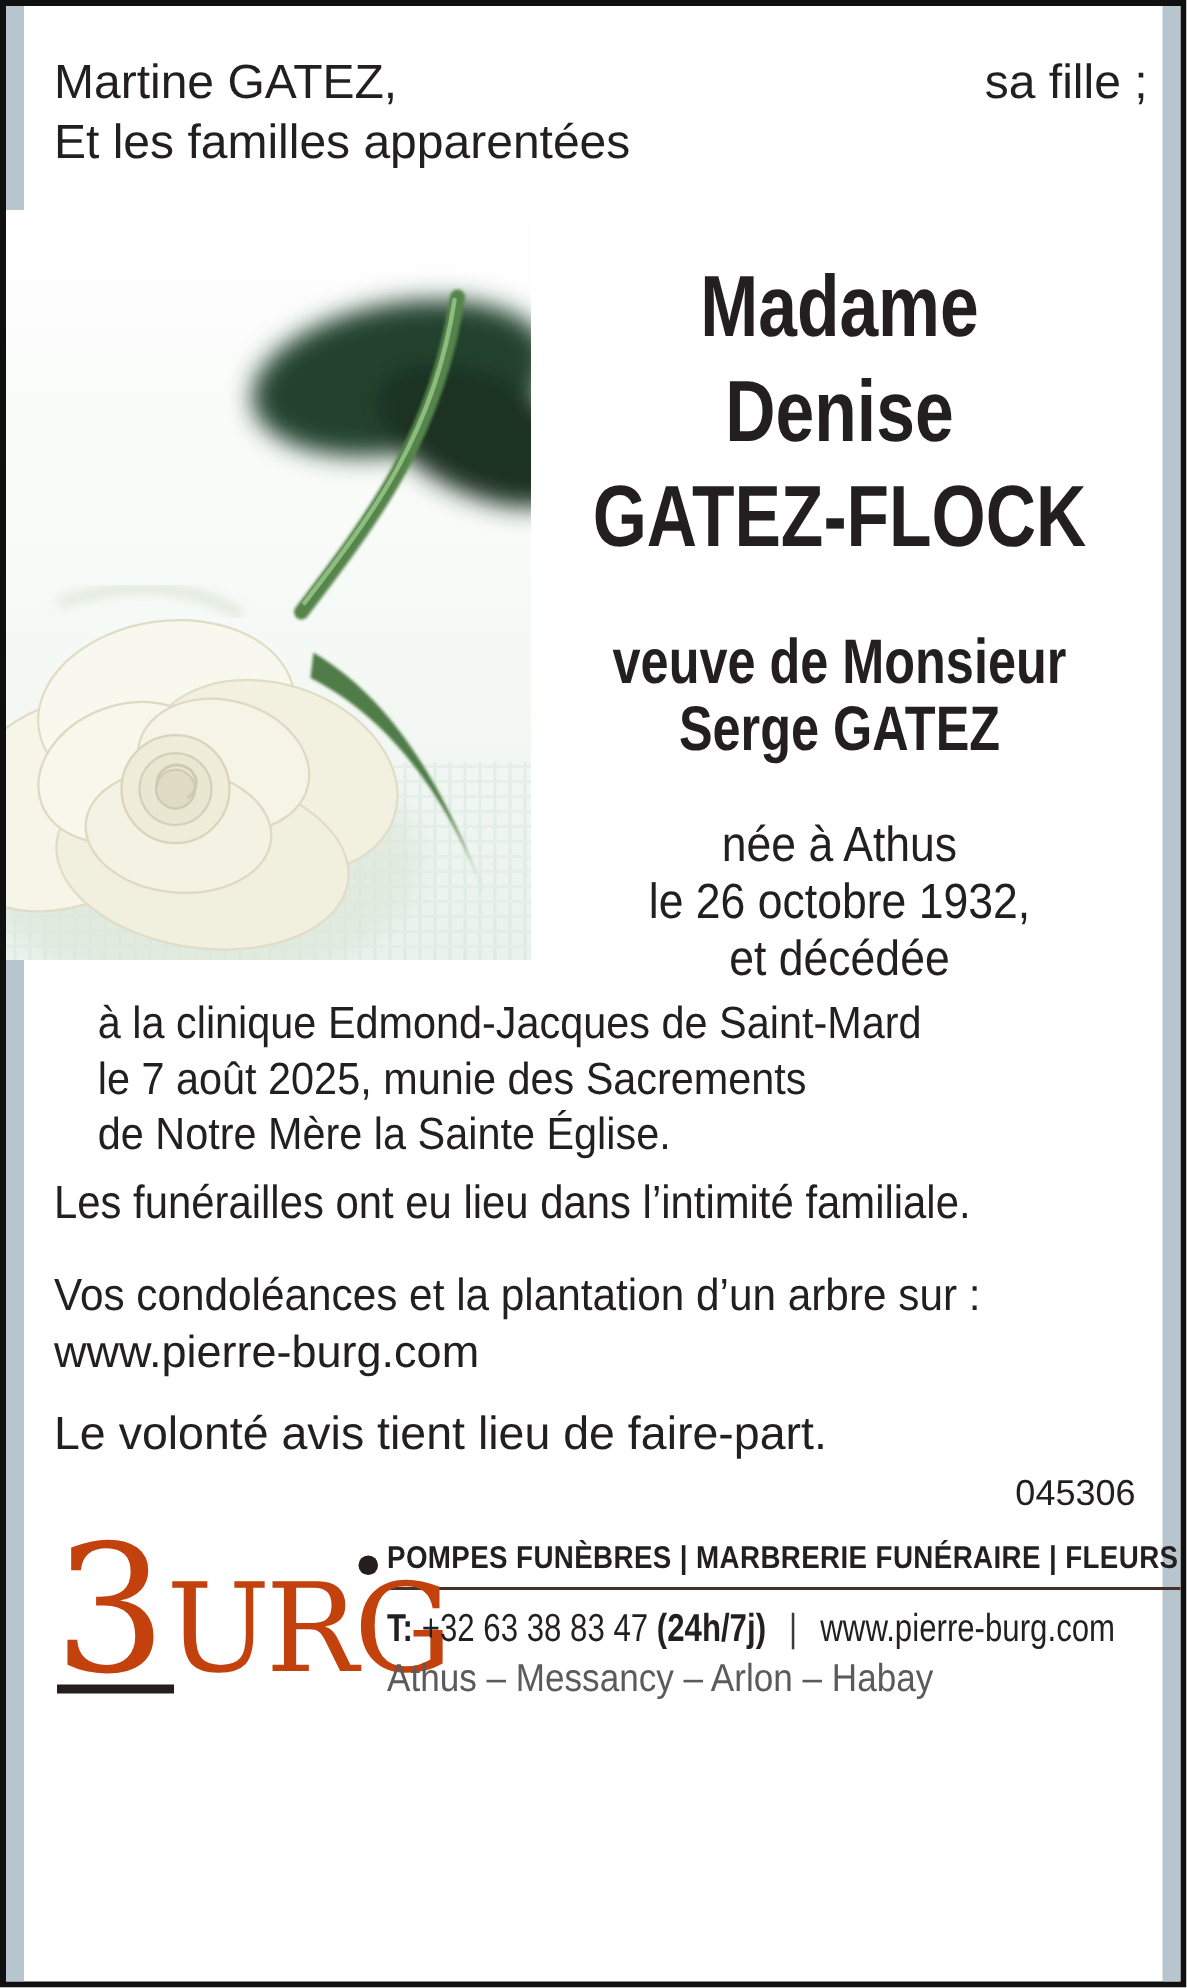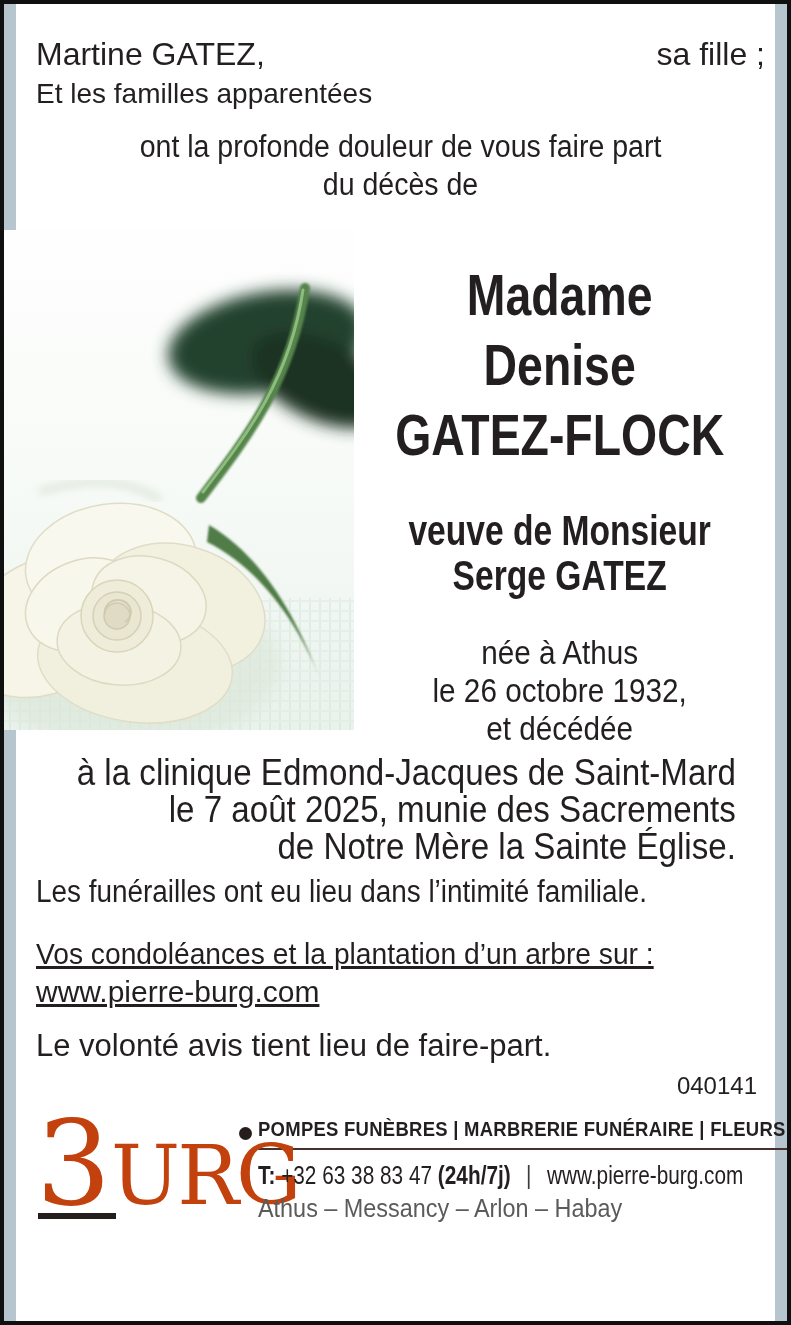--- a/index.html
+++ b/index.html
@@ -13,43 +13,43 @@
     color: #231f20;
     overflow: hidden;
   }
   .stripe { position:absolute; top:0; bottom:0; width:12px; background:#b7c5cf; z-index:1; }
   .stripe.left { left:0; } .stripe.right { right:0; }
   .content { position:relative; z-index:2; margin:0 12px; padding:30px 10px 0 20px; }
 
   
   .hdr-row { display:flex; justify-content:space-between; align-items:baseline; font-size:32px; line-height:40px; }
   .relation { }
-  .families { font-size:28px; line-height:40px; }
+  .families { font-size:32px; line-height:40px; }
   .intro { text-align:center; font-size:31px; line-height:38px; margin-top:14px; }
   .intro .iline { transform: scaleX(0.92); transform-origin: 50% 50%; }
 
   
   .mid { display:flex; margin-top:26px;justify-content:flex-end; }
   .photo { width:385px; height:500px; flex:0 0 385px; }
   .photo svg { display:block; }
   .namecol { flex:1; text-align:center; padding-top:30px; }
   .name-line { font-weight:bold; font-size:58px; line-height:70px; transform:scaleX(0.80); transform-origin:50% 50%; white-space:nowrap; }
   .widow { margin-top:38px; }
   .widow-line { font-weight:bold; font-size:42px; line-height:45px; transform:scaleX(0.80); transform-origin:50% 50%; white-space:nowrap; }
   .born { margin-top:36px; }
   .born-line { font-size:33px; line-height:38px; transform:scaleX(0.90); transform-origin:50% 50%; white-space:nowrap; }
 
   
-  .death { text-align:right; font-size:36px; line-height:37px; margin-top:6px; }
+  .death { text-align:left; font-size:30px; line-height:37px; margin-top:6px; }
   .death .dline { transform:scaleX(0.92); transform-origin:50% 50%; white-space:nowrap; }
   .funeral { margin-top:8px; font-size:31px; line-height:38px; white-space:nowrap;
              transform:scaleX(0.90); transform-origin:0 50%; }
   .wishes { margin-top:16px; font-size:30px; line-height:38px; }
   .wishes .j1 { text-align:justify; text-align-last:justify; }
-  .condol { margin-top:24px; font-size:30px; line-height:38px;text-decoration:underline; }
+  .condol { margin-top:24px; font-size:30px; line-height:38px; }
   .condol .c1 { white-space:nowrap; transform:scaleX(0.94); transform-origin:0 50%; }
   .notice { margin-top:16px; font-size:31px; line-height:38px; }
   .refnum { margin-top:6px; text-align:right; font-size:24px; line-height:30px; padding-right:8px; }
 
   
   .footer { display:flex; margin-top:10px; align-items:flex-start; }
   .logo { width:222px; flex:0 0 222px; position:relative; height:112px; color:#c2410c;
           font-family:"DejaVu Serif", serif; line-height:105px; white-space:nowrap; }
   .logo-initial { font-size:118px; }
   .logo-rest { font-size:82px; letter-spacing:-3px; }
@@ -74,24 +74,20 @@
   <div class="stripe right"></div>
 
   <div class="content">
 
     <div class="hdr-row">
       <span>Martine GATEZ,</span>
       <span class="relation">sa fille ;</span>
     </div>
     <div class="families">Et les familles apparentées</div>
 
-    <div class="intro">
-      <div class="iline">ont la profonde douleur de vous faire part</div>
-      <div class="iline">du décès de</div>
-    </div>
 
     <div class="mid">
       <div class="photo">
         <svg width="385" height="500" viewBox="0 0 385 500" xmlns="http://www.w3.org/2000/svg">
           <defs>
             <linearGradient id="bgGrad" x1="0" y1="0" x2="0" y2="1">
               <stop offset="0" stop-color="#fefefe"></stop>
               <stop offset="0.55" stop-color="#f6faf6"></stop>
               <stop offset="1" stop-color="#eaf2ec"></stop>
             </linearGradient>
@@ -171,21 +167,21 @@
     <div class="funeral">Les funérailles ont eu lieu dans l’intimité familiale.</div>
 
 
     <div class="condol">
       <div class="c1">Vos condoléances et la plantation d’un arbre sur :</div>
       <div>www.pierre-burg.com</div>
     </div>
 
     <div class="notice">Le volonté avis tient lieu de faire-part.</div>
 
-    <div class="refnum">040141</div>
+    <div class="refnum">045306</div>
 
     <div class="footer">
       <div class="logo">
         <span class="logo-initial">3</span><span class="logo-rest">URG</span>
         <span class="logo-bar"></span>
         <span class="logo-dot"></span>
       </div>
       <div class="fcol">
         <div class="tagline">POMPES FUNÈBRES | MARBRERIE FUNÉRAIRE | FLEURS</div>
         <div class="fline"></div>

